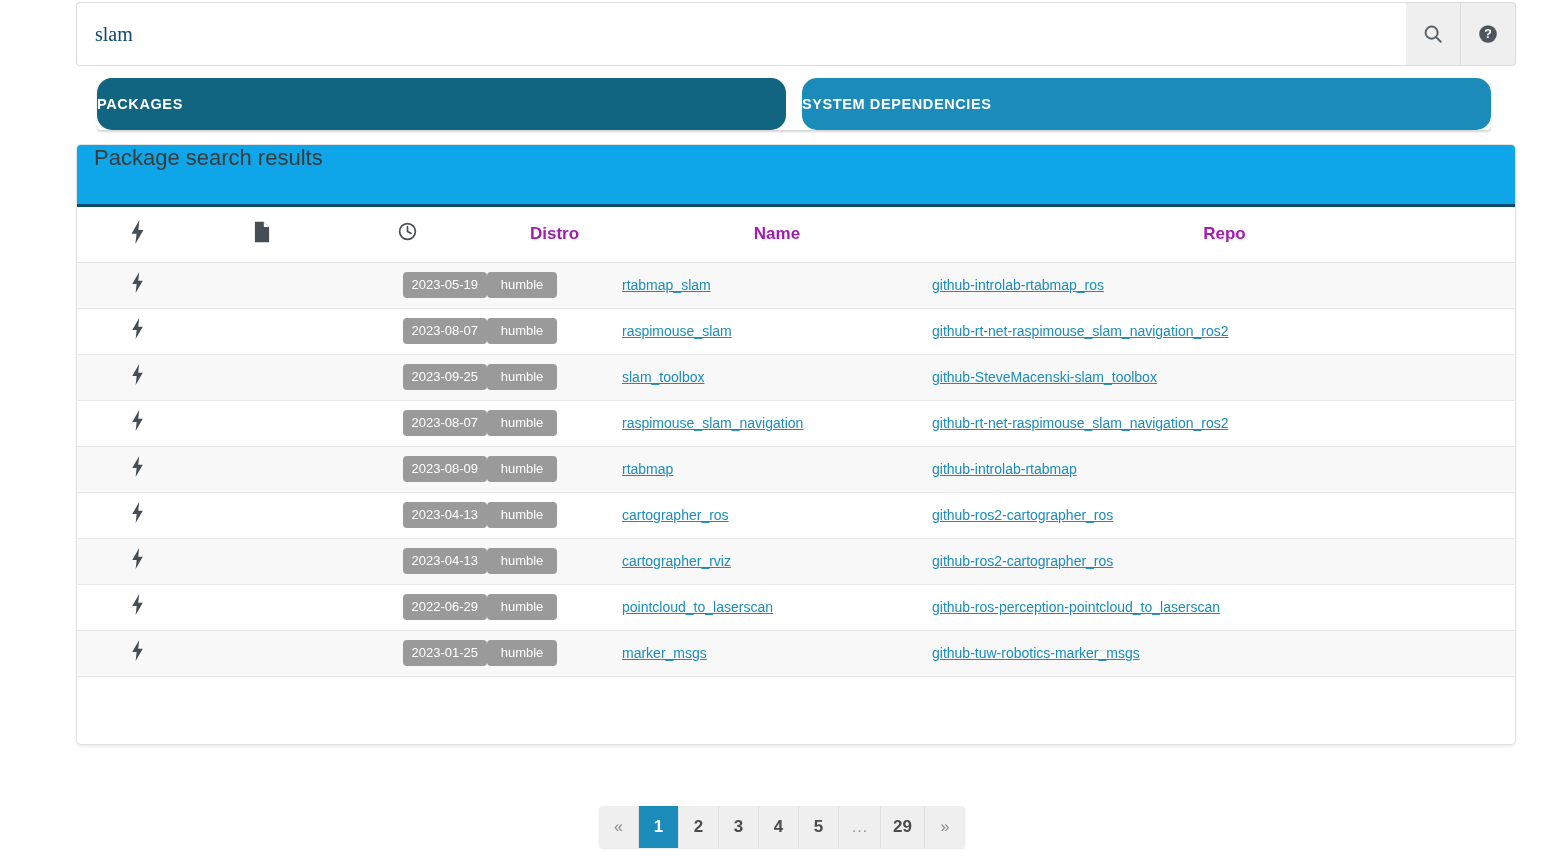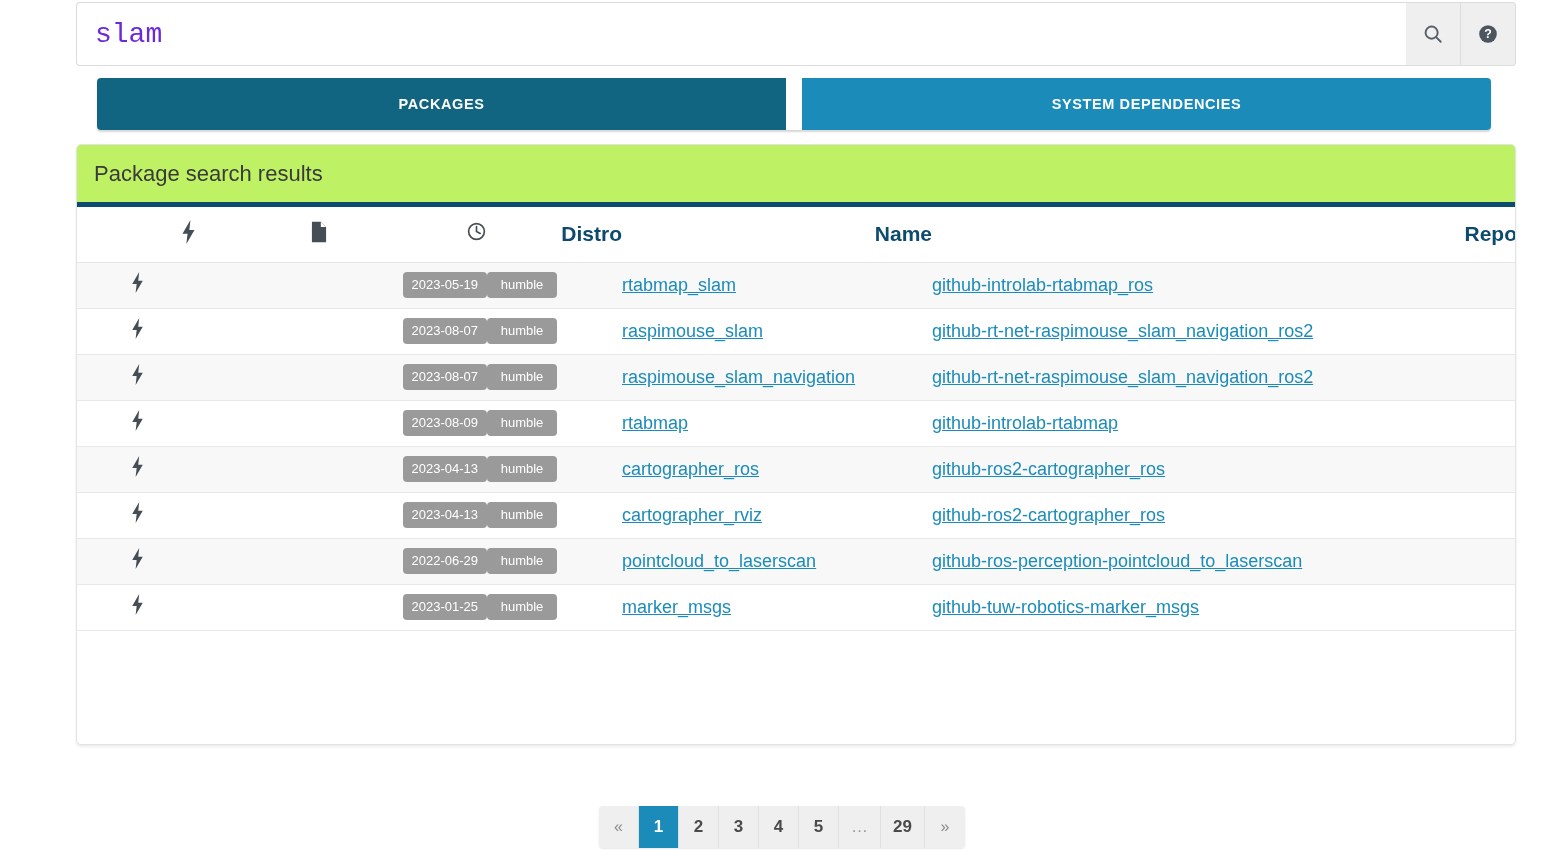--- a/index.html
+++ b/index.html
@@ -21,23 +21,23 @@
     display: flex;
     align-items: stretch;
   }
   .search-input {
     flex: 1 1 auto;
     height: 64px;
     border: 1px solid #dcdcdc;
     border-right: none;
     border-radius: 4px 0 0 4px;
     background: #ffffff;
-    font-family: Liberation Mono, monospace;
-    font-size: 28px;
-    color: #6d28d9;
+    font-family: Liberation Serif, serif;
+    font-size: 20px;
+    color: #0c4a6e;
     padding: 0 18px;
     outline: none;
   }
   .search-input::placeholder { color: #b0b0b0; }
   .icon-btn {
     width: 55px; height: 64px;
     background: #efefef;
     border: 1px solid #dcdcdc;
     border-left: none;
     display: flex; align-items: center; justify-content: center;
@@ -51,71 +51,72 @@
     position: absolute;
     left: 97px; top: 78px;
     width: 1394px; height: 52px;
     display: flex;
     border-radius: 4px;
     overflow: hidden;
     box-shadow: 0 2px 2px rgba(0,0,0,0.16);
   }
   .tab {
     flex: 1 1 50%;
-    display: flex; align-items: center; justify-content: center;
+    display: flex; align-items: center; justify-content: flex-start;
     font-size: 14.5px;
     font-weight: bold;
     letter-spacing: 0.6px;
     color: #ffffff;
     text-transform: uppercase;
     cursor: pointer;
     user-select: none;
+    border-radius: 15px;
   }
   .tab.active { background: #126580; }
   .tab.inactive { background: #1b8cba; margin-left: 16px; }
 
   
   .panel {
     position: absolute;
     left: 76px; top: 144px;
     width: 1440px; height: 601px;
     background: #ffffff;
     border: 1px solid #e3e3e3;
     border-radius: 5px;
     box-shadow: 0 2px 3px rgba(0,0,0,0.08);
     overflow: hidden;
   }
   .panel-header {
     height: 62px;
-    background: #bef264;
-    border-bottom: 5px solid #0c4a6e;
-    display: flex; align-items: center;
+    background: #0ea5e9;
+    border-bottom: 3px solid #0c4a6e;
+    display: flex; 
     padding-left: 17px;
   }
   .panel-title {
     font-size: 22px;
     color: #3a3a3a;
     font-weight: normal;
   }
 
   
   table.results { width: 100%; border-collapse: collapse; table-layout: fixed; }
   table.results col.c-bolt   { width: 120px; }
   table.results col.c-doc    { width: 130px; }
   table.results col.c-date   { width: 160px; }
   table.results col.c-distro { width: 135px; }
   table.results col.c-name   { width: 310px; }
   table.results col.c-repo   { width: 585px; }
 
   table.results thead th {
     height: 55px;
-    font-size: 21px;
+    font-size: 17px;
     font-weight: bold;
-    color: #0c4a6e;
-    text-align: right;
+    color: #a21caf;
+    text-align: center;
     vertical-align: middle;
     padding: 0;
     border-bottom: 1px solid #e6e6e6;
   }
   th.th-icon { text-align: center; }
   th.th-text { padding-left: 14px; }
 
   table.results tbody td {
     height: 46px;
     padding: 0;
@@ -141,21 +142,21 @@
     line-height: 1;
     padding: 6px 9px 7px;
     border-radius: 4px;
     white-space: nowrap;
   }
   .badge-distro { min-width: 70px; text-align: center; }
 
   a.link {
     color: #1b8cba;
     text-decoration: underline;
-    font-size: 18px;
+    font-size: 14px;
     white-space: nowrap;
   }
 
   .bolt { display: inline-block; vertical-align: middle; }
 
   
   .pagination-wrap {
     position: absolute;
     left: 0; top: 806px;
     width: 1564px;
@@ -281,20 +282,30 @@
             <td class="td-date"><span class="badge">2023-08-07</span></td>
             <td class="td-distro"><span class="badge badge-distro">humble</span></td>
             <td class="td-name"><a class="link" href="#">raspimouse_slam</a></td>
             <td class="td-repo"><a class="link" href="#">github-rt-net-raspimouse_slam_navigation_ros2</a></td>
           </tr>
           <tr>
             <td class="td-bolt"><span class="bolt"><svg width="15" height="21" viewBox="0 0 12 20">
                   <polygon points="7.6,0 1,11.4 5.2,11.4 4.2,20 11,8.4 6.7,8.4" fill="#454d55"></polygon>
                 </svg></span></td>
             <td class="td-doc"></td>
+            <td class="td-date"><span class="badge">2023-09-25</span></td>
+            <td class="td-distro"><span class="badge badge-distro">humble</span></td>
+            <td class="td-name"><a class="link" href="#">slam_toolbox</a></td>
+            <td class="td-repo"><a class="link" href="#">github-SteveMacenski-slam_toolbox</a></td>
+          </tr>
+          <tr>
+            <td class="td-bolt"><span class="bolt"><svg width="15" height="21" viewBox="0 0 12 20">
+                  <polygon points="7.6,0 1,11.4 5.2,11.4 4.2,20 11,8.4 6.7,8.4" fill="#454d55"></polygon>
+                </svg></span></td>
+            <td class="td-doc"></td>
             <td class="td-date"><span class="badge">2023-08-07</span></td>
             <td class="td-distro"><span class="badge badge-distro">humble</span></td>
             <td class="td-name"><a class="link" href="#">raspimouse_slam_navigation</a></td>
             <td class="td-repo"><a class="link" href="#">github-rt-net-raspimouse_slam_navigation_ros2</a></td>
           </tr>
           <tr>
             <td class="td-bolt"><span class="bolt"><svg width="15" height="21" viewBox="0 0 12 20">
                   <polygon points="7.6,0 1,11.4 5.2,11.4 4.2,20 11,8.4 6.7,8.4" fill="#454d55"></polygon>
                 </svg></span></td>
             <td class="td-doc"></td>

